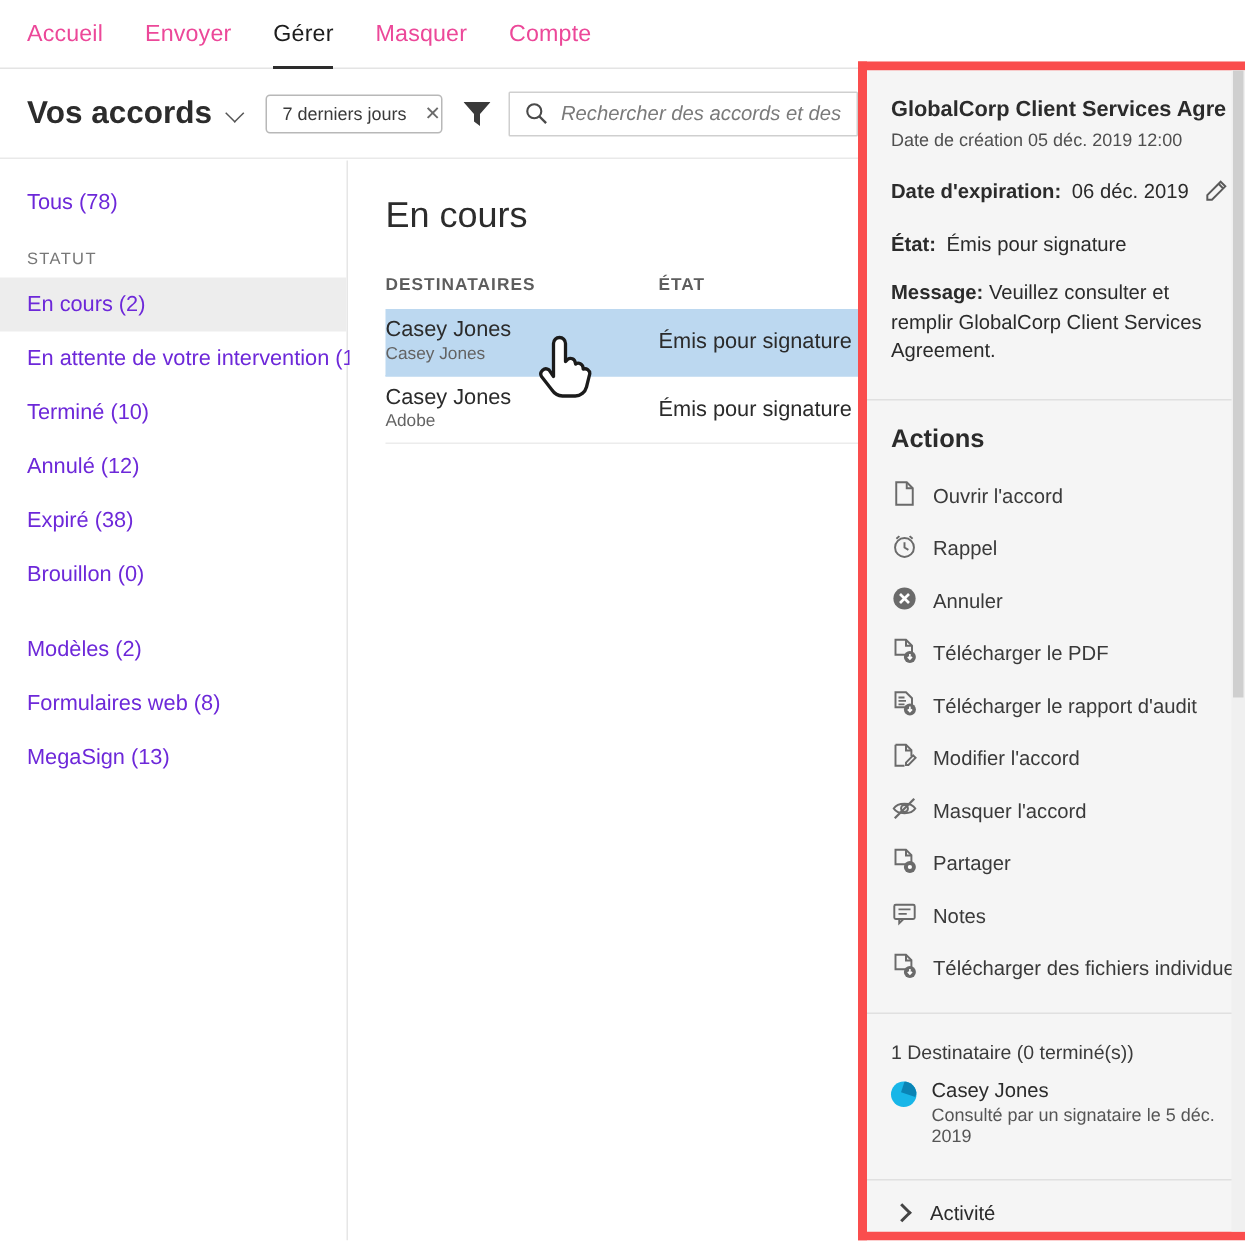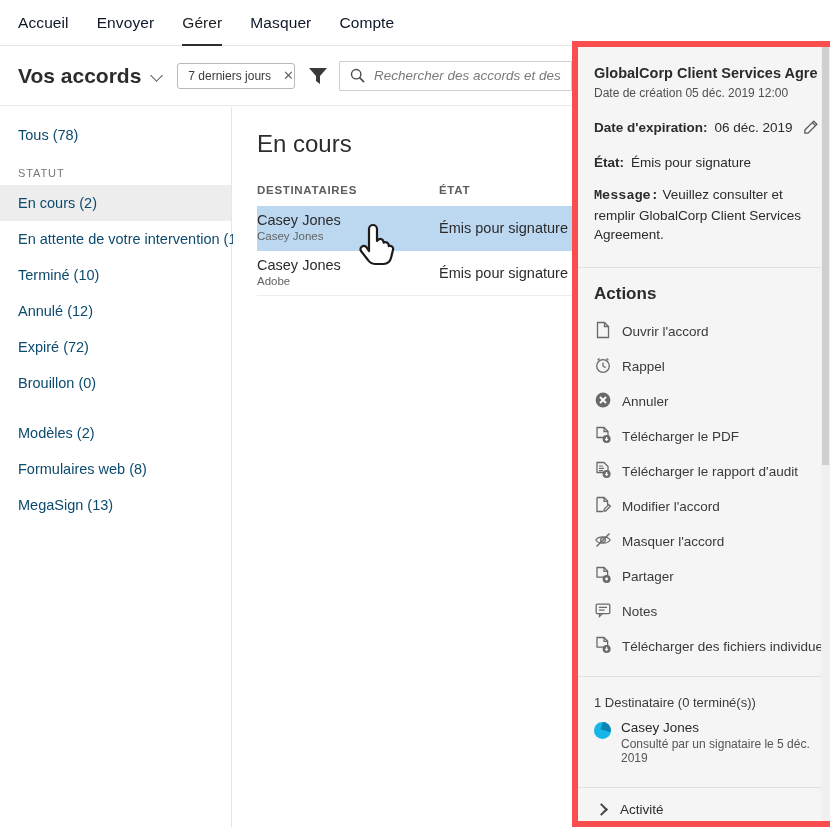--- a/index.html
+++ b/index.html
@@ -11,21 +11,21 @@
   }
   .app { position: relative; width: 830px; height: 827px; background:#fff; }
 
   
   .topnav {
     position: absolute; left:0; top:0; width:830px; height:46px;
     background:#fff; border-bottom:1px solid #e4e4e4;
     display:flex; align-items:center; padding-left:18px; gap:28px;
   }
   .navitem {
-    font-size:15.5px; color:#0f172a; letter-spacing:.1px;
+    font-size:15.5px; color:#ec4899; letter-spacing:.1px;
     position:relative; height:46px; display:flex; align-items:center;
     cursor:pointer; white-space:nowrap;
   }
   .navitem.active { color:#1d1d1d; font-weight:400; }
   .navitem.active::after{
     content:""; position:absolute; left:0; right:0; bottom:0;
     height:2px; background:#2c2c2c;
   }
 
   
@@ -68,21 +68,21 @@
   }
   .searchbox input::placeholder{ color:#7a7a7a; font-style:italic; }
 
   
   .sidebar{
     position:absolute; left:0; top:107px; width:232px; bottom:0;
     background:#fff; border-right:1px solid #e6e6e6; padding-top:10px;
   }
   .side-item{
     height:36px; display:flex; align-items:center; padding-left:18px;
-    font-size:14.5px; color:#0c4a6e; cursor:pointer; white-space:nowrap;
+    font-size:14.5px; color:#6d28d9; cursor:pointer; white-space:nowrap;
   }
   .side-item.selected{ background:#ededed; }
   .side-label{ font-size:11px; letter-spacing:.9px; color:#777;
     padding:14px 0 6px 18px; font-weight:400; }
   .side-gap{ height:14px; }
 
   
   .main{
     position:absolute; left:233px; top:107px; right:0; bottom:0;
     background:#fff; padding-left:24px;
@@ -120,21 +120,21 @@
   .panel-scroll .thumb{ position:absolute; left:1px; top:0; width:7px; height:418px; background:#cfcfcf; }
 
   .doc-title{ font-size:14.5px; font-weight:bold; color:#2b2b2b; padding-top:18px;
               white-space:nowrap; overflow:hidden; }
   .doc-created{ font-size:12px; color:#4f4f4f; margin-top:5px; }
   .kv{ margin-top:20px; font-size:13.5px; color:#2b2b2b; display:flex; align-items:center; }
   .kv b{ font-weight:bold; }
   .kv .val{ margin-left:7px; }
   .pencil{ margin-left:10px; width:15px; height:15px; cursor:pointer; }
   .msg{ margin-top:15px; font-size:13.5px; color:#2b2b2b; line-height:1.45; }
-  .msg b{ font-weight:bold;font-family:Liberation Mono, monospace; }
+  .msg b{ font-weight:bold; }
   .divider{ height:1px; background:#e0e0e0; margin:22px -12px 0 -16px; }
 
   .actions-title{ font-size:17px; font-weight:bold; color:#2b2b2b; margin-top:16px; }
   .action{
     display:flex; align-items:flex-end; gap:10px; height:35px;
     font-size:13.5px; color:#3a3a3a; cursor:pointer; white-space:nowrap;
   }
   .action .ico{ width:18px; height:18px; flex:0 0 18px; display:block; }
 
   .recips{ margin-top:18px; font-size:13px; color:#3b3b3b; }
@@ -185,21 +185,21 @@
     </div>
   </div>
 
   <div class="sidebar">
     <div class="side-item">Tous (78)</div>
     <div class="side-label">STATUT</div>
     <div class="side-item selected">En cours (2)</div>
     <div class="side-item">En attente de votre intervention (10)</div>
     <div class="side-item">Terminé (10)</div>
     <div class="side-item">Annulé (12)</div>
-    <div class="side-item">Expiré (72)</div>
+    <div class="side-item">Expiré (38)</div>
     <div class="side-item">Brouillon (0)</div>
     <div class="side-gap"></div>
     <div class="side-item">Modèles (2)</div>
     <div class="side-item">Formulaires web (8)</div>
     <div class="side-item">MegaSign (13)</div>
   </div>
 
   <div class="main">
     <div class="main-title">En cours</div>
     <div class="col-head">

